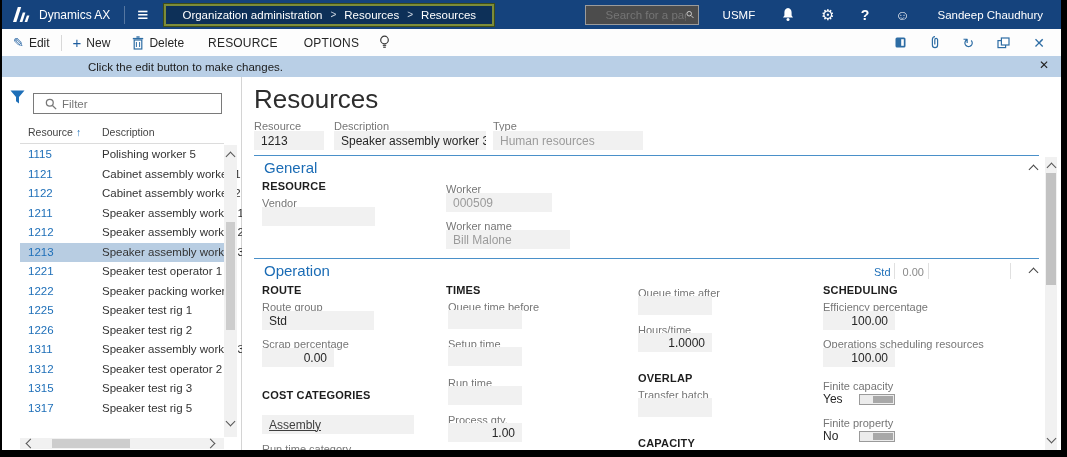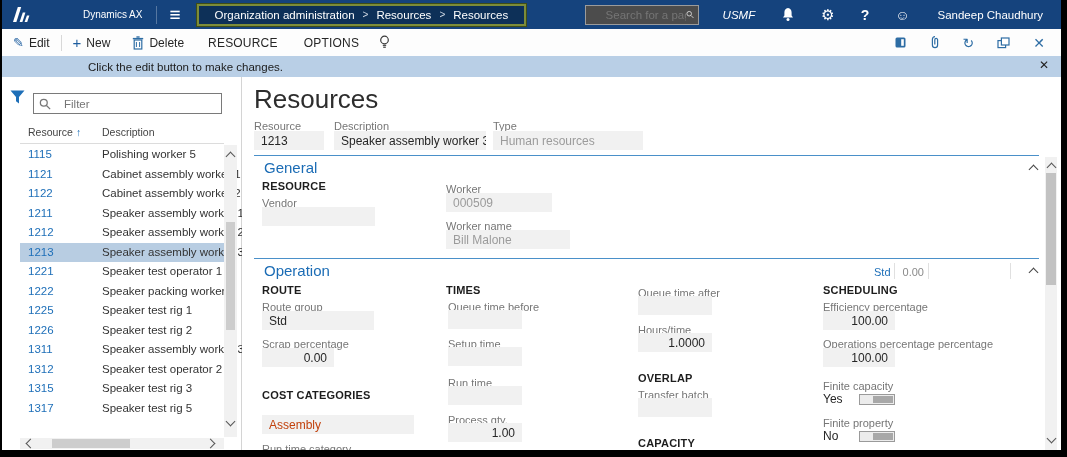--- a/index.html
+++ b/index.html
@@ -3,29 +3,29 @@
 <meta charset="utf-8">
 <style>
   * { margin:0; padding:0; box-sizing:border-box; }
   html,body { width:1067px; height:457px; }
   body { font-family:"Liberation Sans","DejaVu Sans",sans-serif; background:#000; position:relative; overflow:hidden; }
   .app { position:absolute; left:2px; top:0; width:1059px; height:450px; background:#fff; overflow:hidden; }
 
   
   .topbar { height:29px; background:#15437d; display:flex; align-items:center; color:#fff; }
   .brand { display:flex; align-items:center; gap:7px; padding:0 14px 0 10px; }
-  .brand-name { font-size:10px; white-space:nowrap;margin-left:44px; }
+  .brand-name { font-size:12px; white-space:nowrap; }
   .tb-divider { width:1px; height:18px; background:rgba(255,255,255,.28); }
   .hamburger { font-size:19px; padding:0 12px; cursor:pointer; line-height:26px; }
   .breadcrumb { display:flex; align-items:center; gap:8px; background:#0d3058; border:2px solid #7c8c3a; outline:1px solid #3e4d17; padding:3px 16px; font-size:11.5px; margin-left:4px; white-space:nowrap; }
   .bc-sep { color:#cfd8e4; font-size:10px; }
   .topbar .spacer { flex:1; }
   .searchbox { display:flex; align-items:center; background:#4c4c4c; border:1px solid #9b9b9b; width:114px; height:20px; padding:0 4px 0 20px; }
   .searchbox input { flex:1; background:transparent; border:none; outline:none; color:#cfcfcf; font-size:11.5px; width:80px; font-family:inherit; }
-  .tb-item { margin:0 0 0 24px; font-size:11.5px; white-space:nowrap; cursor:pointer;font-style:italic; }
+  .tb-item { margin:0 0 0 24px; font-size:11.5px; white-space:nowrap; cursor:pointer; }
   .tb-ico { margin:0 0 0 26px; font-size:14px; cursor:pointer; line-height:1; }
   .username { margin:0 18px 0 28px; font-size:11.5px; white-space:nowrap; cursor:pointer; }
 
   
   .actionbar { height:27px; background:#fdfdfd; display:flex; align-items:center; font-size:12px; color:#262626; }
   .ab-btn { display:flex; align-items:center; gap:5px; padding:0 11px; cursor:pointer; height:100%; }
   .ab-menu { padding:0 13px; cursor:pointer; letter-spacing:.2px; }
   .ab-div { width:1px; height:16px; background:#d8d8d8; }
   .ab-glyph { color:#1c5c9e; font-size:13px; line-height:1; }
   .actionbar .spacer { flex:1; }
@@ -37,21 +37,21 @@
   .infobar { height:21px; background:#b9cfe6; display:flex; align-items:center; font-size:11.5px; color:#1b1b1b; position:relative; }
   .infobar-msg { padding-left:86px; }
   .infobar-close { position:absolute; right:12px; top:2px; font-size:12px; color:#222; font-weight:bold; cursor:pointer; }
 
   
   .content { position:relative; height:373px; display:flex; }
 
   
   .listpanel { width:240px; position:relative; border-right:1px solid #d4d4d4; background:#fff; flex:none; }
   .funnel { position:absolute; left:8px; top:13px; cursor:pointer; }
-  .filterbox { position:absolute; left:31px; top:16px; width:189px; height:21px; border:1px solid #7a7a7a; display:flex; align-items:center; padding:0 5px; gap:13px; background:#fff; }
+  .filterbox { position:absolute; left:31px; top:16px; width:189px; height:21px; border:1px solid #7a7a7a; display:flex; align-items:center; padding:0 11px; gap:5px; background:#fff; }
   .filterbox input { border:none; outline:none; flex:1; font-size:11.5px; color:#555; width:120px; font-family:inherit; }
   .lhead { position:absolute; top:49px; left:18px; width:204px; font-size:10.5px; color:#444; }
   .lhead .h-res { position:absolute; left:8px; top:0; cursor:pointer; }
   .lhead .h-desc { position:absolute; left:82px; top:0; cursor:pointer; }
   .sort-arrow { color:#1e6fb8; font-size:10.5px; }
   .lhead-line { position:absolute; top:66px; left:18px; width:204px; height:1px; background:#dcdcdc; }
   .lrows { position:absolute; top:68px; left:18px; width:204px; }
   .lrow { height:19.5px; line-height:19.5px; font-size:11.5px; position:relative; cursor:pointer; white-space:nowrap; }
   .lrow .rid { position:absolute; left:8px; color:#1e6fb8; }
   .lrow .rdesc { position:absolute; left:82px; color:#333; }
@@ -68,21 +68,21 @@
   .pos { position:absolute; }
 
   
   .main { flex:1; position:relative; background:#fff; overflow:hidden; }
   .page-title { position:absolute; left:12px; top:7px; font-size:26px; font-weight:300; color:#2d2d2d; }
   .lbl { position:absolute; font-size:11px; color:#767676; white-space:nowrap; }
   .grp { position:absolute; font-size:11px; font-weight:bold; color:#1d1d1d; white-space:nowrap; letter-spacing:.2px; }
   .box { position:absolute; height:19px; background:#f1f1f1; font-size:12px; color:#262626; padding:2.5px 7px 0; white-space:nowrap; overflow:hidden; cursor:text; }
   .box.num { text-align:right; }
   .box.dis { color:#9b9b9b; cursor:default; }
-  .box.link { color:#c2410c; }
+  .box.link { color:#404040;text-decoration:underline; }
   .hrline { position:absolute; height:1px; background:#4a90c9; left:12px; width:785px; }
   .sect { position:absolute; font-size:15px; color:#1b6cb5; cursor:pointer; white-space:nowrap; }
   .sumtext { position:absolute; font-size:11px; white-space:nowrap; }
   .vsep { position:absolute; width:1px; height:16px; background:#e0e0e0; }
   .toggle { position:absolute; width:36px; height:11px; background:#ececec; border:1px solid #9a9a9a; cursor:pointer; }
   .toggle .fill { position:absolute; right:1px; top:1px; bottom:1px; width:58%; background:#a8a8a8; }
   .toggval { position:absolute; font-size:12px; color:#262626; }
 </style>
 </head>
 <body>
@@ -321,21 +321,21 @@
       <div class="lbl" style="left:396px; top:247px;">Hours/time</div>
       <div class="box num" style="left:396px; top:256px; width:74px;">1.0000</div>
       <div class="grp" style="left:396px; top:295px;">OVERLAP</div>
       <div class="lbl" style="left:396px; top:312px;">Transfer batch</div>
       <div class="box" style="left:396px; top:321px; width:74px;"></div>
       <div class="grp" style="left:396px; top:360px;">CAPACITY</div>
 
       <div class="grp" style="left:581px; top:207px;">SCHEDULING</div>
       <div class="lbl" style="left:581px; top:224px;">Efficiency percentage</div>
       <div class="box num" style="left:581px; top:234px; width:72px;">100.00</div>
-      <div class="lbl" style="left:581px; top:261px;">Operations percentage percentage</div>
+      <div class="lbl" style="left:581px; top:261px;">Operations scheduling resources</div>
       <div class="box num" style="left:581px; top:271px; width:72px;">100.00</div>
       <div class="lbl" style="left:581px; top:303px;">Finite capacity</div>
       <div class="toggval" style="left:581px; top:315px;">Yes</div>
       <div class="toggle" style="left:617px; top:317px;">
           <div class="fill"></div>
         </div>
       <div class="lbl" style="left:581px; top:340px;">Finite property</div>
       <div class="toggval" style="left:581px; top:352px;">No</div>
       <div class="toggle" style="left:617px; top:354px;">
           <div class="fill"></div>

